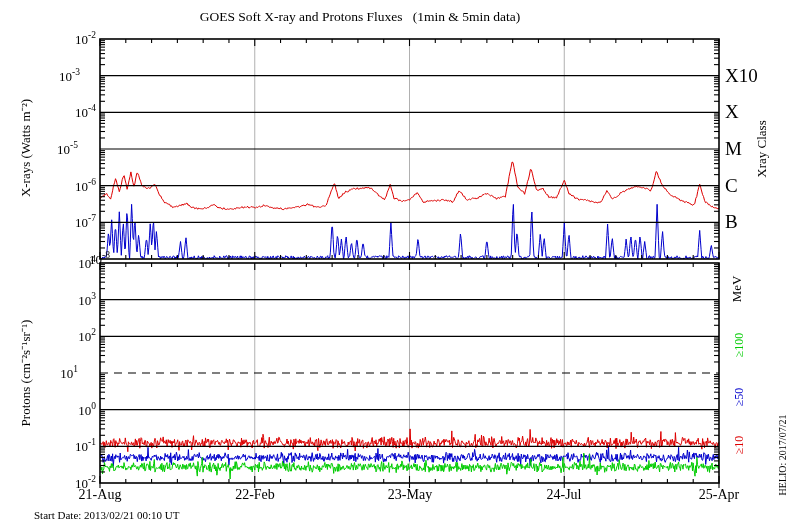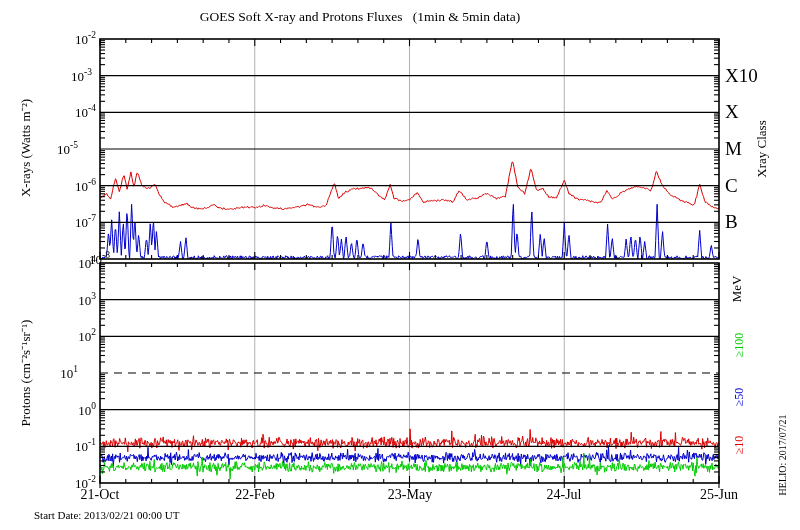--- a/index.html
+++ b/index.html
@@ -357,42 +357,42 @@
         <line x1="719" y1="271.13445415259974" x2="714" y2="271.13445415259974"></line>
         <line x1="100" y1="268.6797385328106" x2="105" y2="268.6797385328106"></line>
         <line x1="719" y1="268.6797385328106" x2="714" y2="268.6797385328106"></line>
         <line x1="100" y1="266.55336714362875" x2="105" y2="266.55336714362875"></line>
         <line x1="719" y1="266.55336714362875" x2="714" y2="266.55336714362875"></line>
         <line x1="100" y1="264.67777465389145" x2="105" y2="264.67777465389145"></line>
         <line x1="719" y1="264.67777465389145" x2="714" y2="264.67777465389145"></line>
       </g>
     </svg>
 
-  <div class="startdate">Start Date: 2013/02/21 00:00 UT</div>
+  <div class="startdate">Start Date: 2013/02/21 00:10 UT</div>
   <div class="helio" style="left:782px;top:455px;">HELIO: 2017/07/21</div>
 <div class="ytick" style="left:38px;top:39px;">10<sup>-2</sup></div>
-    <div class="ytick" style="left:34px;top:76px;">10<sup>-3</sup></div>
+    <div class="ytick" style="left:22px;top:76px;">10<sup>-3</sup></div>
     <div class="ytick" style="left:38px;top:112px;">10<sup>-4</sup></div>
     <div class="ytick" style="left:20px;top:149px;">10<sup>-5</sup></div>
     <div class="ytick" style="left:38px;top:186px;">10<sup>-6</sup></div>
     <div class="ytick" style="left:38px;top:222px;">10<sup>-7</sup></div>
     <div class="ytick" style="left:52px;top:259px;">10<sup>-8</sup></div>
     <div class="ytick" style="left:38px;top:263px;">10<sup>4</sup></div>
     <div class="ytick" style="left:38px;top:300px;">10<sup>3</sup></div>
     <div class="ytick" style="left:38px;top:336px;">10<sup>2</sup></div>
     <div class="ytick" style="left:20px;top:373px;">10<sup>1</sup></div>
     <div class="ytick" style="left:38px;top:410px;">10<sup>0</sup></div>
     <div class="ytick" style="left:38px;top:446px;">10<sup>-1</sup></div>
     <div class="ytick" style="left:38px;top:483px;">10<sup>-2</sup></div>
     <div class="rtick" style="left:725px;top:76px;">X10</div>
     <div class="rtick" style="left:725px;top:112px;">X</div>
     <div class="rtick" style="left:725px;top:149px;">M</div>
     <div class="rtick" style="left:725px;top:186px;">C</div>
     <div class="rtick" style="left:725px;top:222px;">B</div>
     <div class="vlab" style="left:739px;top:345px;font-size:12px;color:#00cc00;">≥100</div>
     <div class="vlab" style="left:739px;top:397px;font-size:12px;color:#0000cc;">≥50</div>
     <div class="vlab" style="left:739px;top:445px;font-size:12px;color:#dd0000;">≥10</div>
-    <div class="xtick" style="left:45px;top:487px;">21-Oct</div>
+    <div class="xtick" style="left:45px;top:487px;">21-Aug</div>
     <div class="xtick" style="left:200px;top:487px;">22-Feb</div>
     <div class="xtick" style="left:355px;top:487px;">23-May</div>
     <div class="xtick" style="left:509px;top:487px;">24-Jul</div>
-    <div class="xtick" style="left:664px;top:487px;">25-Jun</div>
+    <div class="xtick" style="left:664px;top:487px;">25-Apr</div>
   </div>
 
 </body></html>

